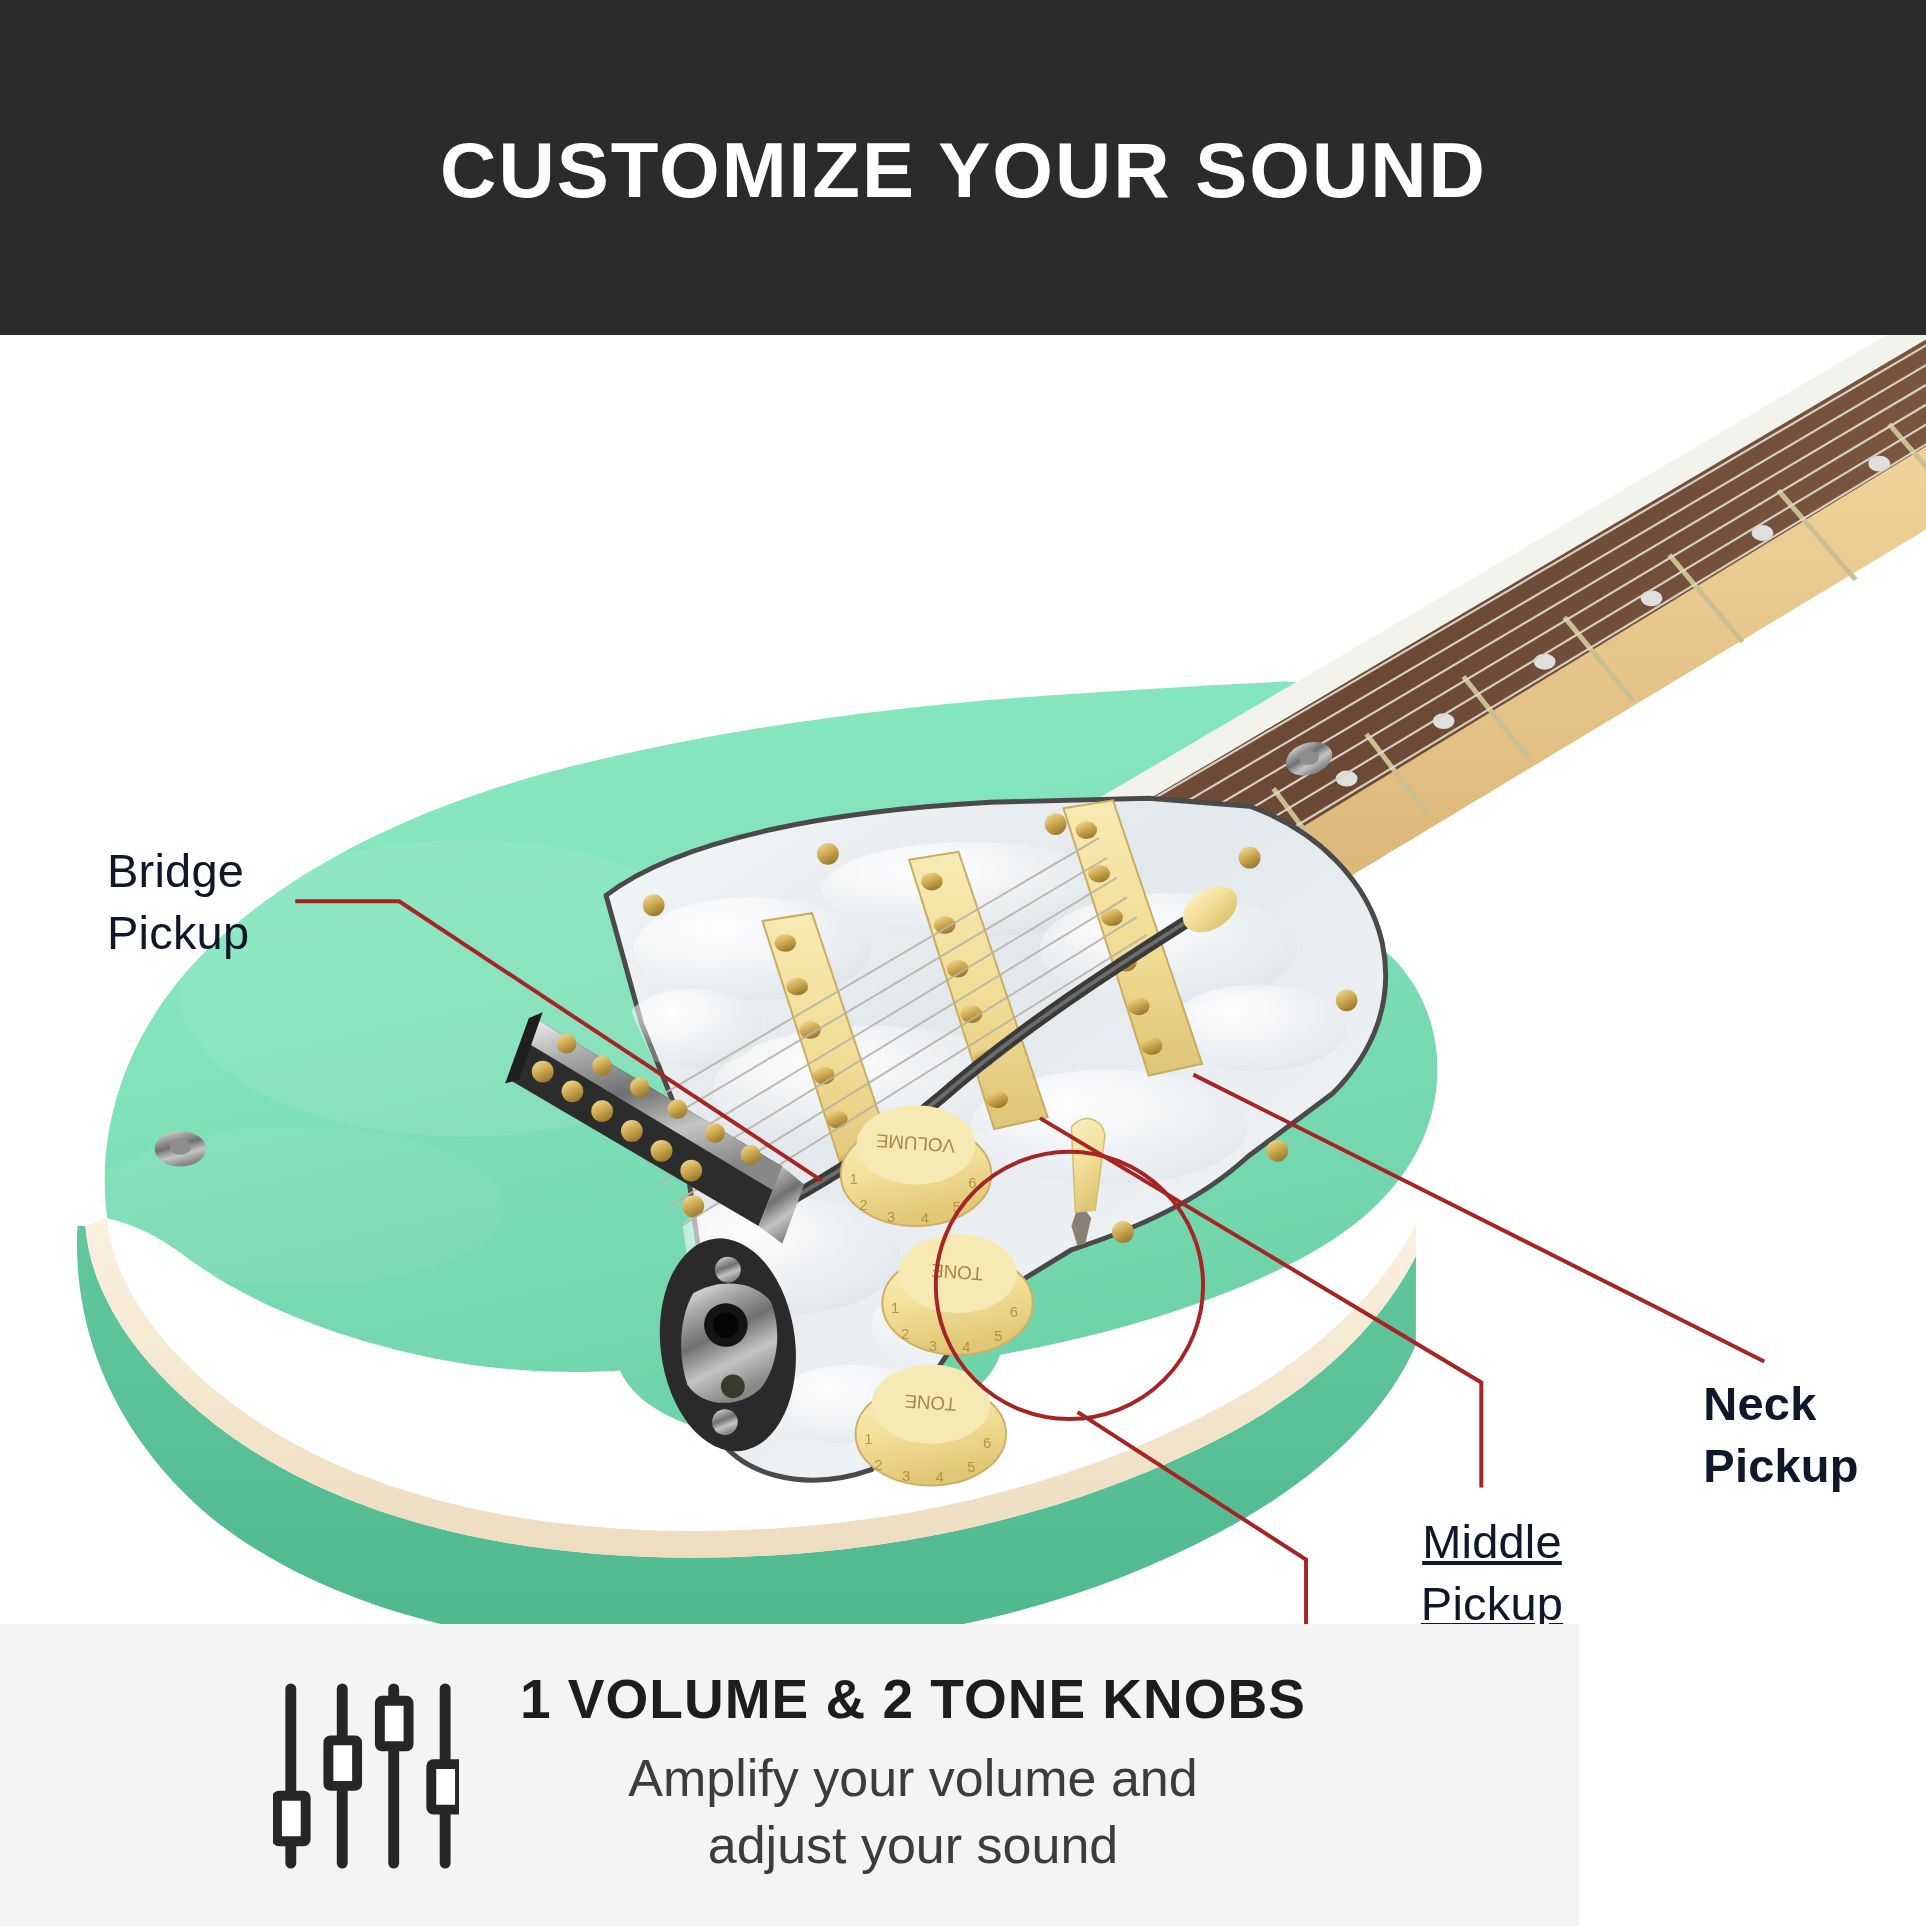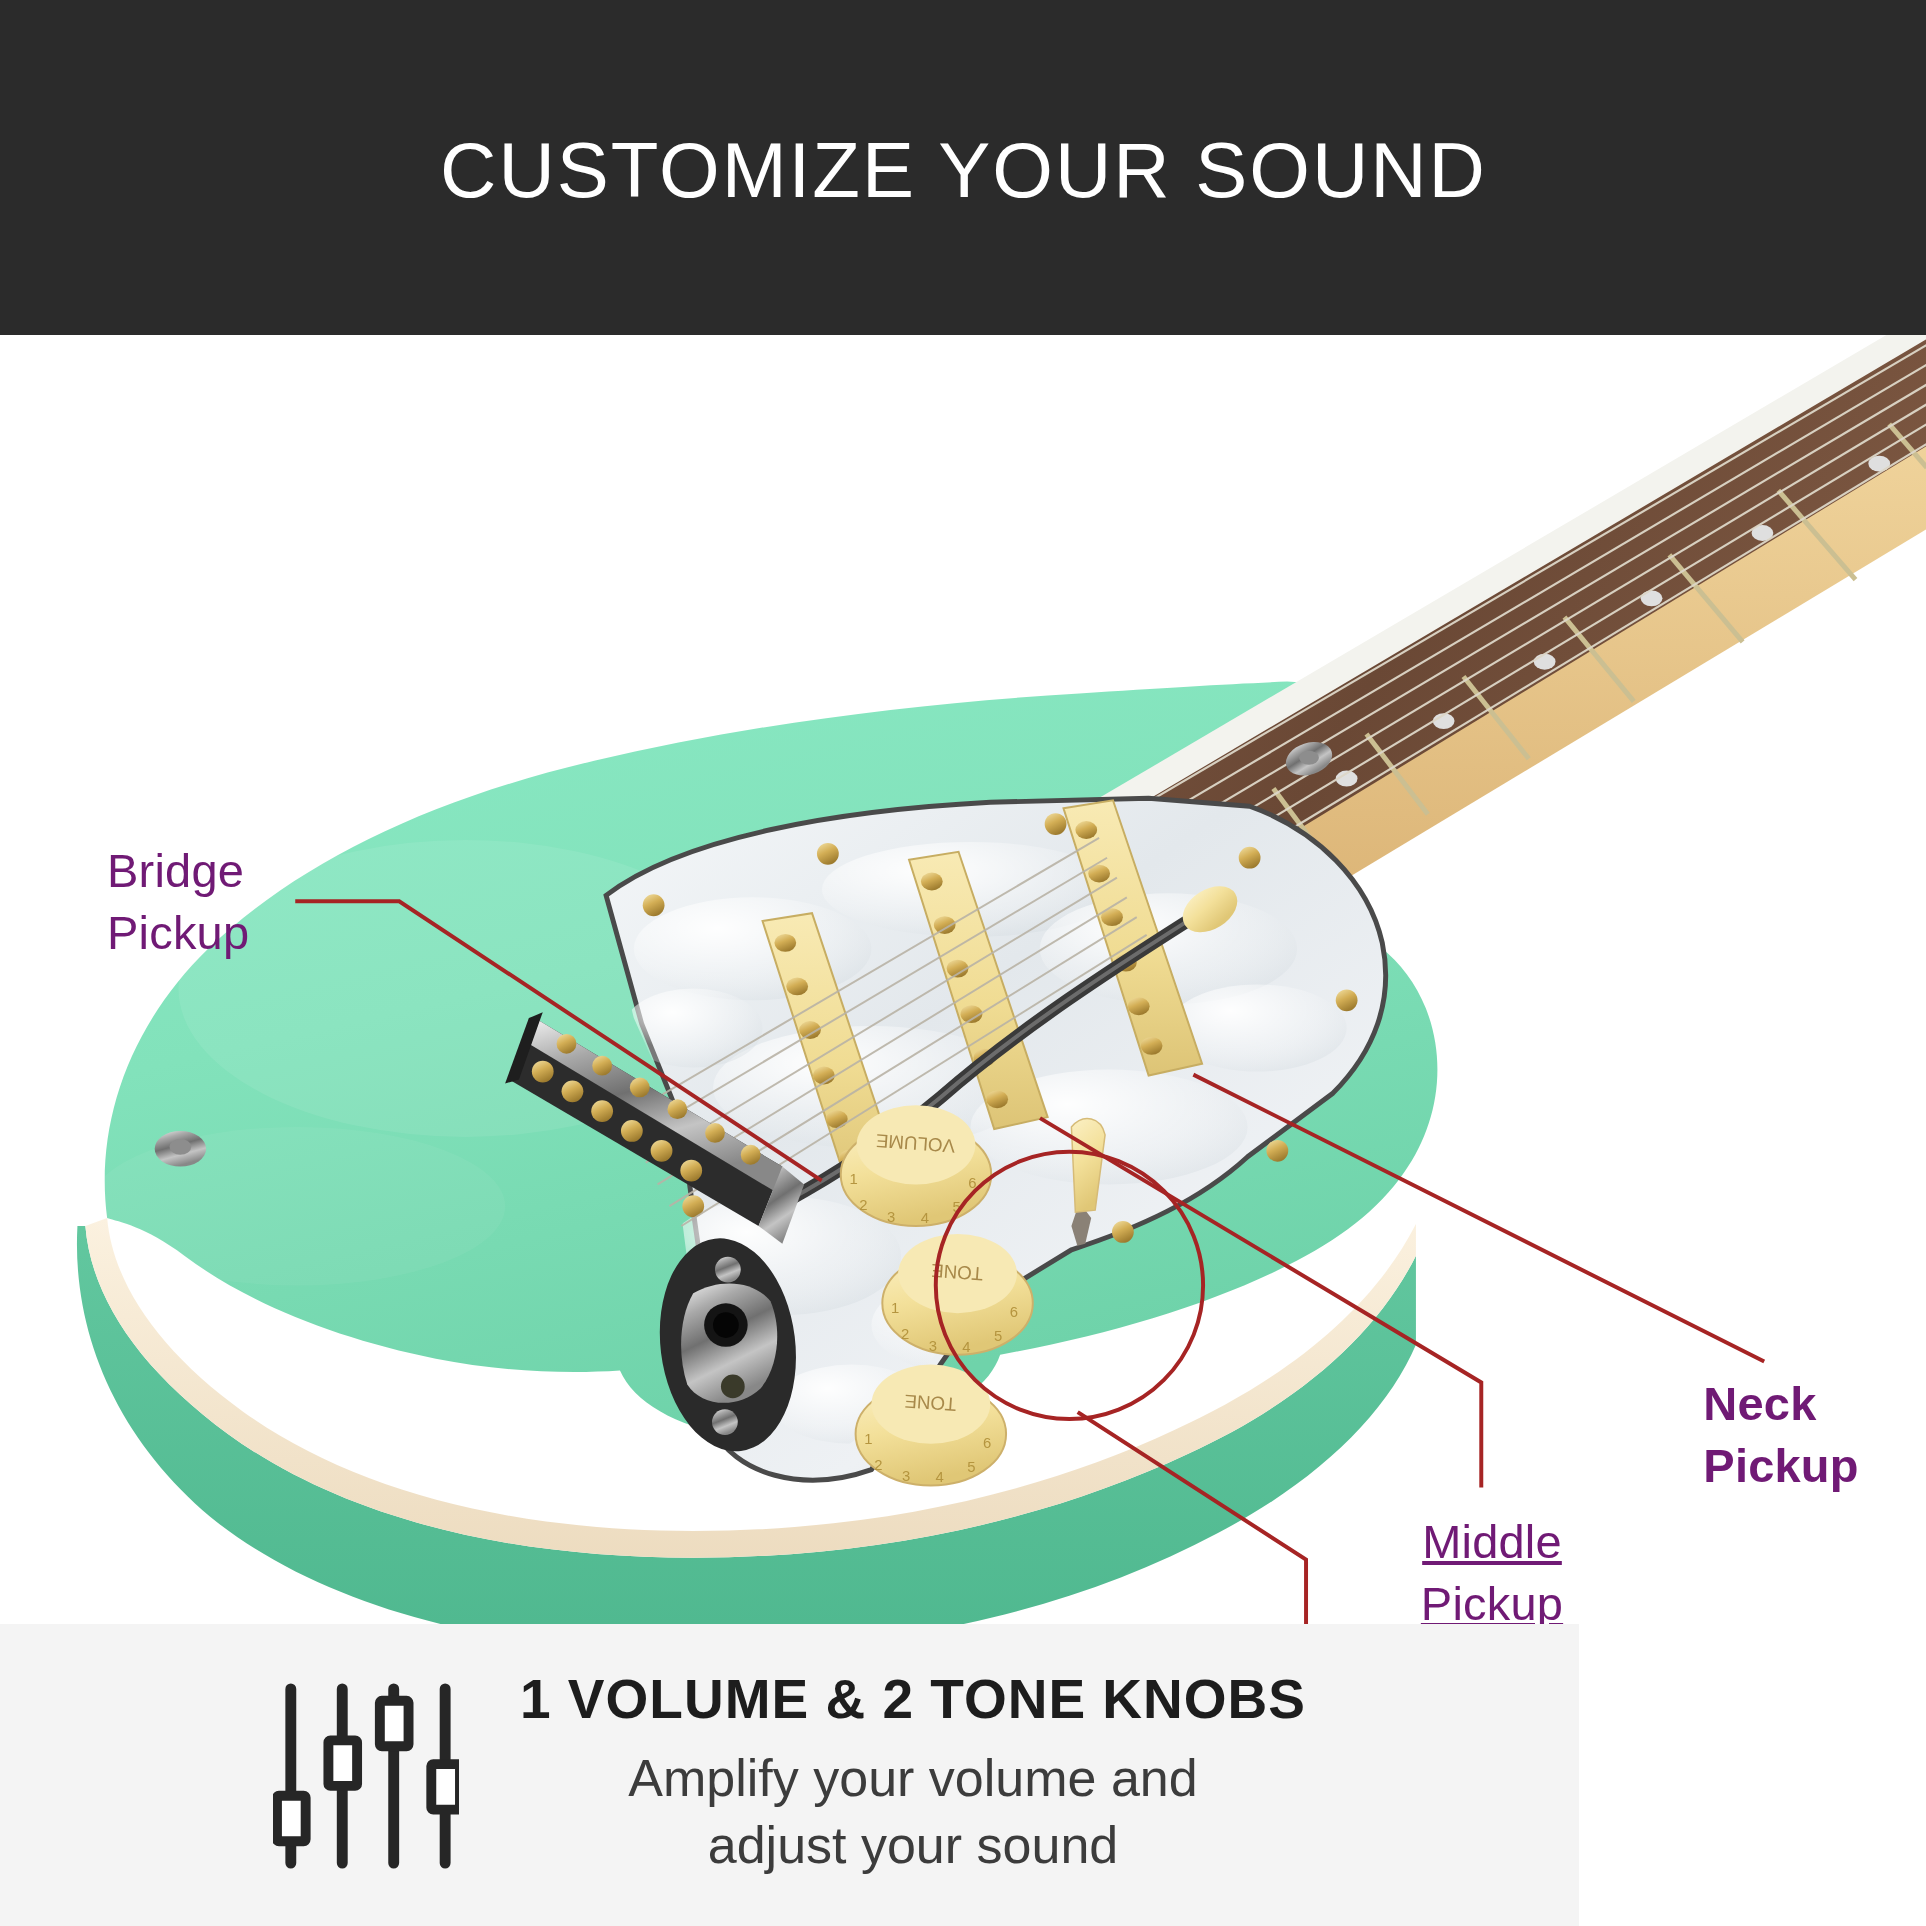--- a/index.html
+++ b/index.html
@@ -15,21 +15,21 @@
   #header-banner{
     position:absolute; left:0; top:0; width:1927px; height:335px;
     background:#2b2b2b;
     display:flex; flex-direction:column;
     align-items:center; justify-content:center;
     padding-top:6px;
   }
   #header-title{
     color:#ffffff;
     font-size:78px;
-    font-weight:normal;
+    font-weight:bold;
     letter-spacing:2px;
     line-height:1.02;
     text-align:center;
     white-space:nowrap;
   }
   #header-subtitle{
     color:#f0f0f0;
     font-size:44px;
     font-weight:300;
     line-height:1.32;
@@ -41,21 +41,21 @@
   
   #photo-stage{
     position:absolute; left:0; top:335px; width:1927px; height:1289px;
     background:#ffffff; overflow:hidden;
   }
   #photo-svg{ position:absolute; left:0; top:0; width:1927px; height:1289px; }
 
   
   .callout-label{
     position:absolute;
-    color:#701a75;
+    color:#0f172a;
     font-size:47px;
     font-weight:300;
     line-height:1.32;
     letter-spacing:0.2px;
     white-space:nowrap;
   }
   #label-bridge-pickup  { left:107px;  top:505px;  text-align:left; }
   #label-neck-pickup    { left:1781px; top:1038px; text-align:left; transform:translateX(-50%);font-weight:bold; }
   #label-middle-pickup  { left:1492px; top:1176px; text-align:center; transform:translateX(-50%);text-decoration:underline; }
 

